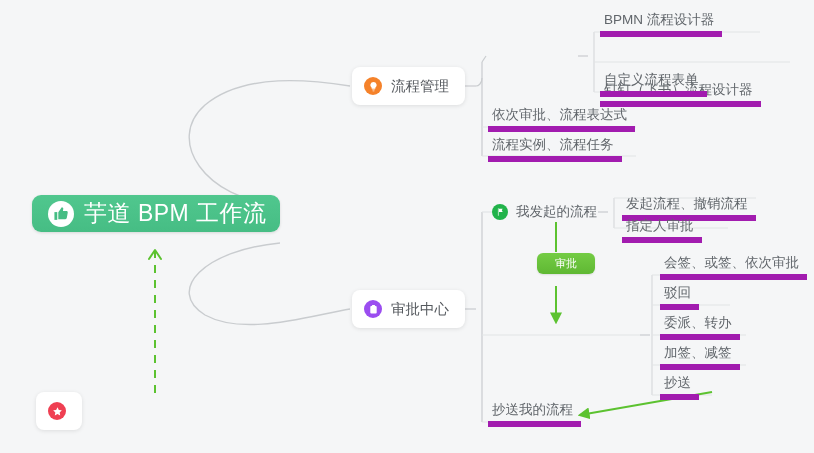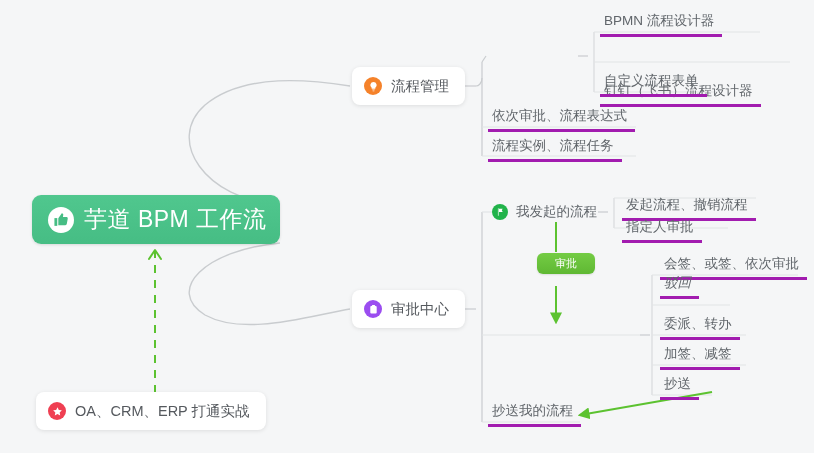--- a/index.html
+++ b/index.html
@@ -25,21 +25,21 @@
     position: absolute;
     display: flex;
     align-items: center;
     white-space: nowrap;
     color: #555b61;
   }
 
   
   .root {
     left: 32px; top: 195px;
-    width: 248px; height: 49px;
+    width: 248px; height: 37px;
     background: #4cc38a;
     background: linear-gradient(180deg,#50c78e 0%,#46bd84 100%);
     border-radius: 9px;
     padding: 0 16px;
     color: #ffffff;
     font-size: 23px;
     letter-spacing: .5px;
     box-shadow: 0 1px 3px rgba(0,0,0,.12);
   }
   .root .label { margin-left: 10px; font-weight: 400; }
@@ -54,21 +54,21 @@
     box-shadow: 0 1px 4px rgba(0,0,0,.10);
   }
   .card .label { margin-left: 9px; color: #55595e; }
 
   
   .leaf {
     font-size: 13.5px;
     color: #61666b;
     height: 29px;
     padding: 0 8px 0 4px;
-    border-bottom: 3px solid #a21caf;
+    border-bottom: 6px solid #a21caf;
   }
   .leaf.with-icon { padding-left: 2px; }
   .leaf .label { margin-left: 8px; }
   .leaf .label.noicon { margin-left: 0; }
 
   
   .ico {
     display: inline-flex;
     align-items: center; justify-content: center;
     flex: 0 0 auto;
@@ -164,21 +164,20 @@
     </span>
     <span class="label">芋道 BPM 工作流</span>
   </div>
 
   <div class="node card" style="left:36px; top:392px; height:38px;">
     <span class="ico s18 ico-star">
       <svg width="11" height="11" viewBox="0 0 24 24" fill="#ffffff">
         <path d="M12 2.5l2.9 6 6.6.9-4.8 4.6 1.2 6.5L12 17.4 6.1 20.5l1.2-6.5L2.5 9.4l6.6-.9z"></path>
       </svg>
     </span>
-    <span class="label">OA、CRM、ERP 打通实战</span>
   </div>
 
   <div class="node card" style="left:352px; top:67px;">
     <span class="ico s18 ico-bulb">
       <svg width="11" height="11" viewBox="0 0 24 24" fill="#ffffff">
         <path d="M12 2a7 7 0 0 0-4 12.7V17h8v-2.3A7 7 0 0 0 12 2z"></path>
         <rect x="9" y="18.3" width="6" height="1.8" rx=".9"></rect>
         <rect x="10" y="21" width="4" height="1.6" rx=".8"></rect>
       </svg>
     </span>
@@ -231,21 +230,21 @@
   </div>
 
   <div class="tag" style="left:537px; top:253px;">
     <span>审批</span>
   </div>
 
 
   <div class="node leaf" style="left:660px; top:251px;">
     <span class="label noicon">会签、或签、依次审批</span>
   </div>
-  <div class="node leaf" style="left:660px; top:270px;font-style:italic;">
+  <div class="node leaf" style="left:660px; top:281px;">
     <span class="label noicon">驳回</span>
   </div>
   <div class="node leaf" style="left:660px; top:311px;">
     <span class="label noicon">委派、转办</span>
   </div>
   <div class="node leaf" style="left:660px; top:341px;">
     <span class="label noicon">加签、减签</span>
   </div>
   <div class="node leaf" style="left:660px; top:371px;">
     <span class="label noicon">抄送</span>

